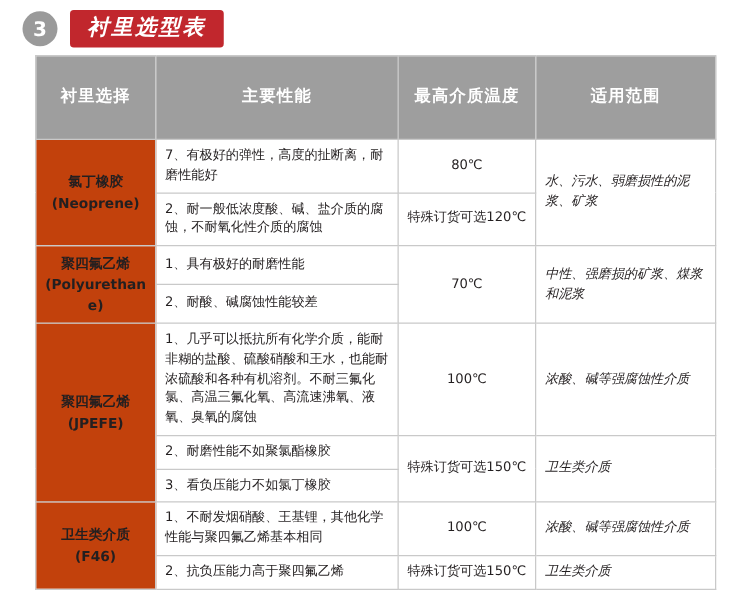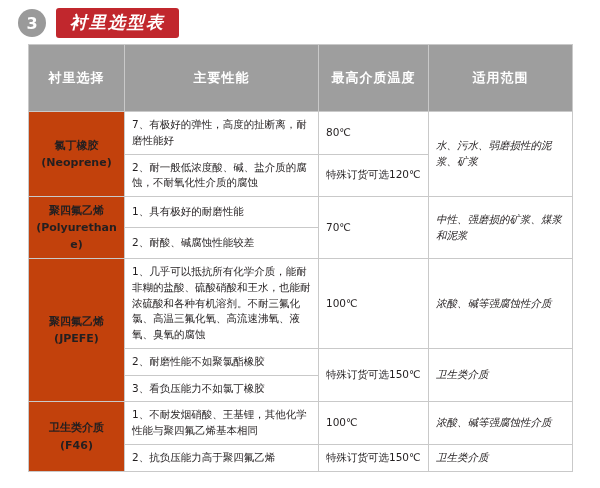--- a/index.html
+++ b/index.html
@@ -93,21 +93,21 @@
     background: #c2410c;
     text-align: center;
     font-weight: bold;
     font-size: 11px;
     line-height: 1.55;
   }
   td.perf {
     text-align: left;
   }
   td.temp {
-    text-align: left;
+    text-align: center;
     margin-top: 12px;
   }
   td.range {
     text-align: left;
     padding-left: 10px;
     font-style: italic;
   }
 </style>
 </head>
 <body>

